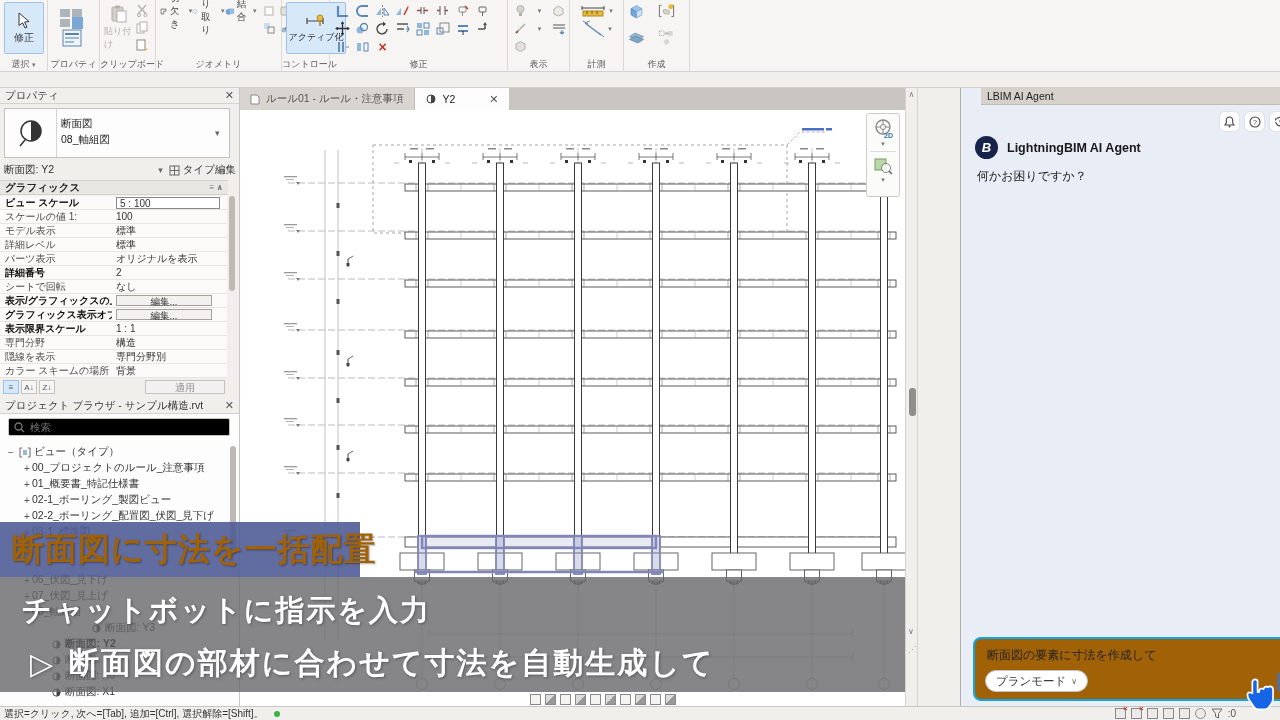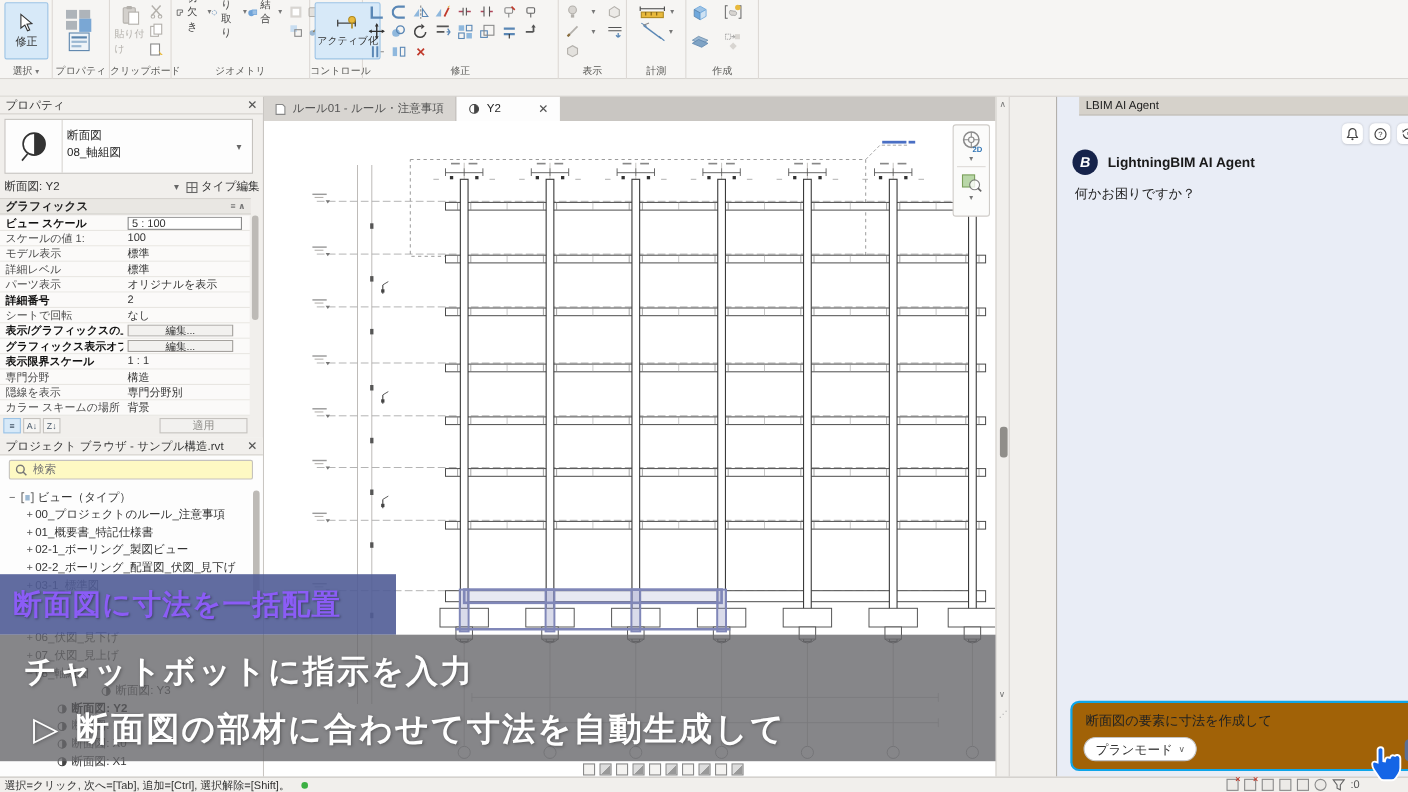--- a/index.html
+++ b/index.html
@@ -62,21 +62,21 @@
   #prop-scroll .thumb { position:absolute; left:2px; top:0; width:6px; height:95px; background:#bdbab6; border-radius:3px; }
   #prop-foot { position:absolute; left:0; top:290px; width:228px; height:18px; display:flex; align-items:center; gap:2px; padding:0 3px; }
   .sortbtn { width:16px; height:14px; border:1px solid #c5c2be; background:#f6f5f3; font-size:8px;
     display:flex; align-items:center; justify-content:center; color:#456; }
   .sortbtn.sel { background:#d7e9f8; border-color:#9cc3e5; }
   #applybtn { margin-left:auto; width:80px; height:14px; border:1px solid #c5c2be; background:#f2f1ef;
     color:#908e8a; font-size:10px; text-align:center; line-height:13px; }
 
   
   #pbrowser { position:absolute; left:0; top:310px; width:239px; bottom:0; background:#fdfdfd; }
-  #searchbox { position:absolute; left:8px; top:20px; width:222px; height:18px; background:#fef9c3;
+  #searchbox { position:absolute; left:8px; top:20px; width:222px; height:18px; background:#000000;
     border:1px solid #c5c2be; border-radius:2px; display:flex; align-items:center; padding:0 5px; gap:5px; }
   #searchbox input { border:none; outline:none; font-size:10.5px; color:#888; width:170px;
     font-family:inherit; background:transparent; }
   #tree { position:absolute; left:0; top:46px; width:228px; }
   .titem { height:16px; display:flex; align-items:center; font-size:10.5px; color:#333; white-space:nowrap; }
   .titem .glyph { width:10px; text-align:center; color:#555; font-size:10px; }
   .titem.bold { font-weight:bold; color:#000; }
   #tree-scroll { position:absolute; right:1px; top:46px; width:10px; height:250px; }
   #tree-scroll .thumb { position:absolute; left:2px; top:2px; width:6px; height:110px; background:#bdbab6; border-radius:3px; }
 
@@ -122,21 +122,21 @@
     border:2px solid #0ea5e9; border-radius:8px; }
   #chatcard .ctext { position:absolute; left:12px; top:8px; font-size:12px; color:#222; }
   #modebtn { position:absolute; left:10px; bottom:7px; height:22px; border:1px solid #c3c3c3; border-radius:12px;
     display:flex; align-items:center; gap:5px; padding:0 10px; font-size:11.5px; color:#333; background:#fff; }
   #sendbtn { position:absolute; right:8px; bottom:7px; width:26px; height:20px; background:#5b6f94;
     border-radius:4px; display:flex; align-items:center; justify-content:center; }
 
   
   #badge { position:absolute; left:0; top:522px; width:360px; height:55px;
     background:rgba(80,92,150,0.90); z-index:40; display:flex; align-items:center; padding-left:12px; }
-  #badge span { color:#8b5cf6; font-weight:bold; font-size:26px; letter-spacing:1px;
+  #badge span { color:#a16207; font-weight:bold; font-size:32px; letter-spacing:1px;
     text-shadow:1px 1px 2px rgba(0,0,0,.35); white-space:nowrap;font-family:Liberation Serif, serif; }
   #grayband { position:absolute; left:0; top:577px; width:905px; height:115px;
     background:rgba(104,104,107,0.80); z-index:40; }
   #sub1 { position:absolute; left:22px; top:14px; color:#fff; font-weight:bold; font-size:29px;
     letter-spacing:2px; text-shadow:1px 1px 3px rgba(0,0,0,.35); white-space:nowrap; }
   #sub2 { position:absolute; left:30px; top:66px; display:flex; align-items:center; gap:14px;
     color:#fff; font-weight:bold; font-size:30px; letter-spacing:2px;
     text-shadow:1px 1px 3px rgba(0,0,0,.35); white-space:nowrap; }
   #sub2 .tri { font-size:30px; font-weight:normal; }
 

